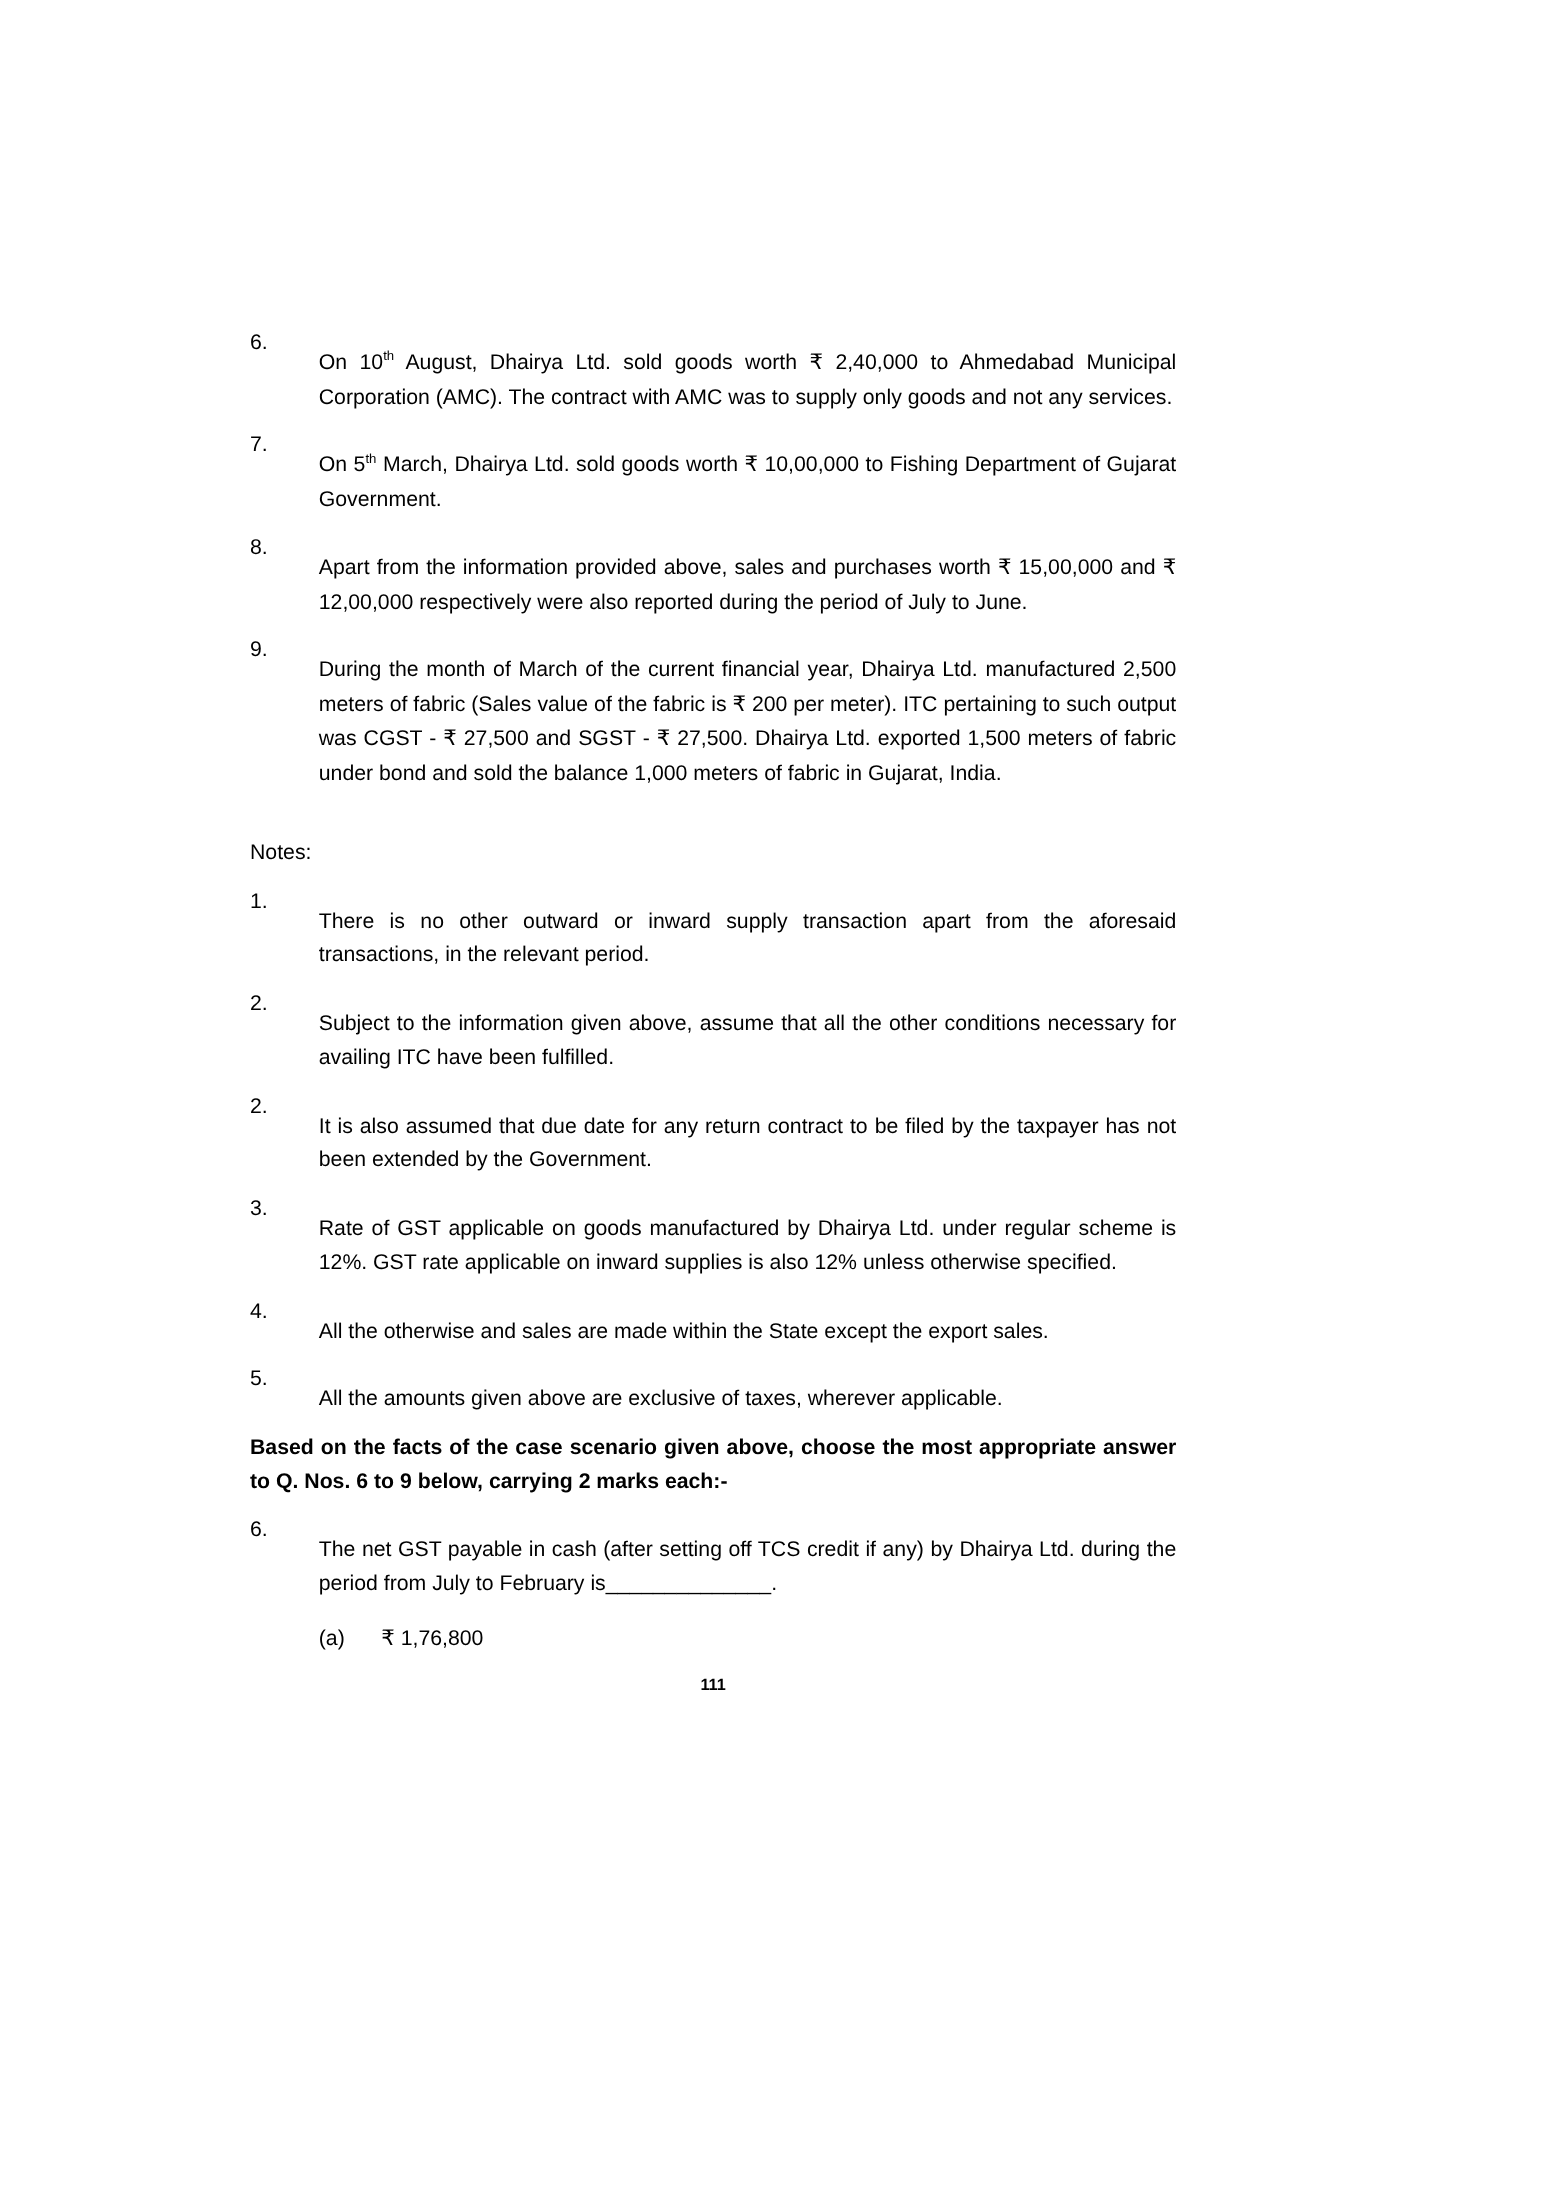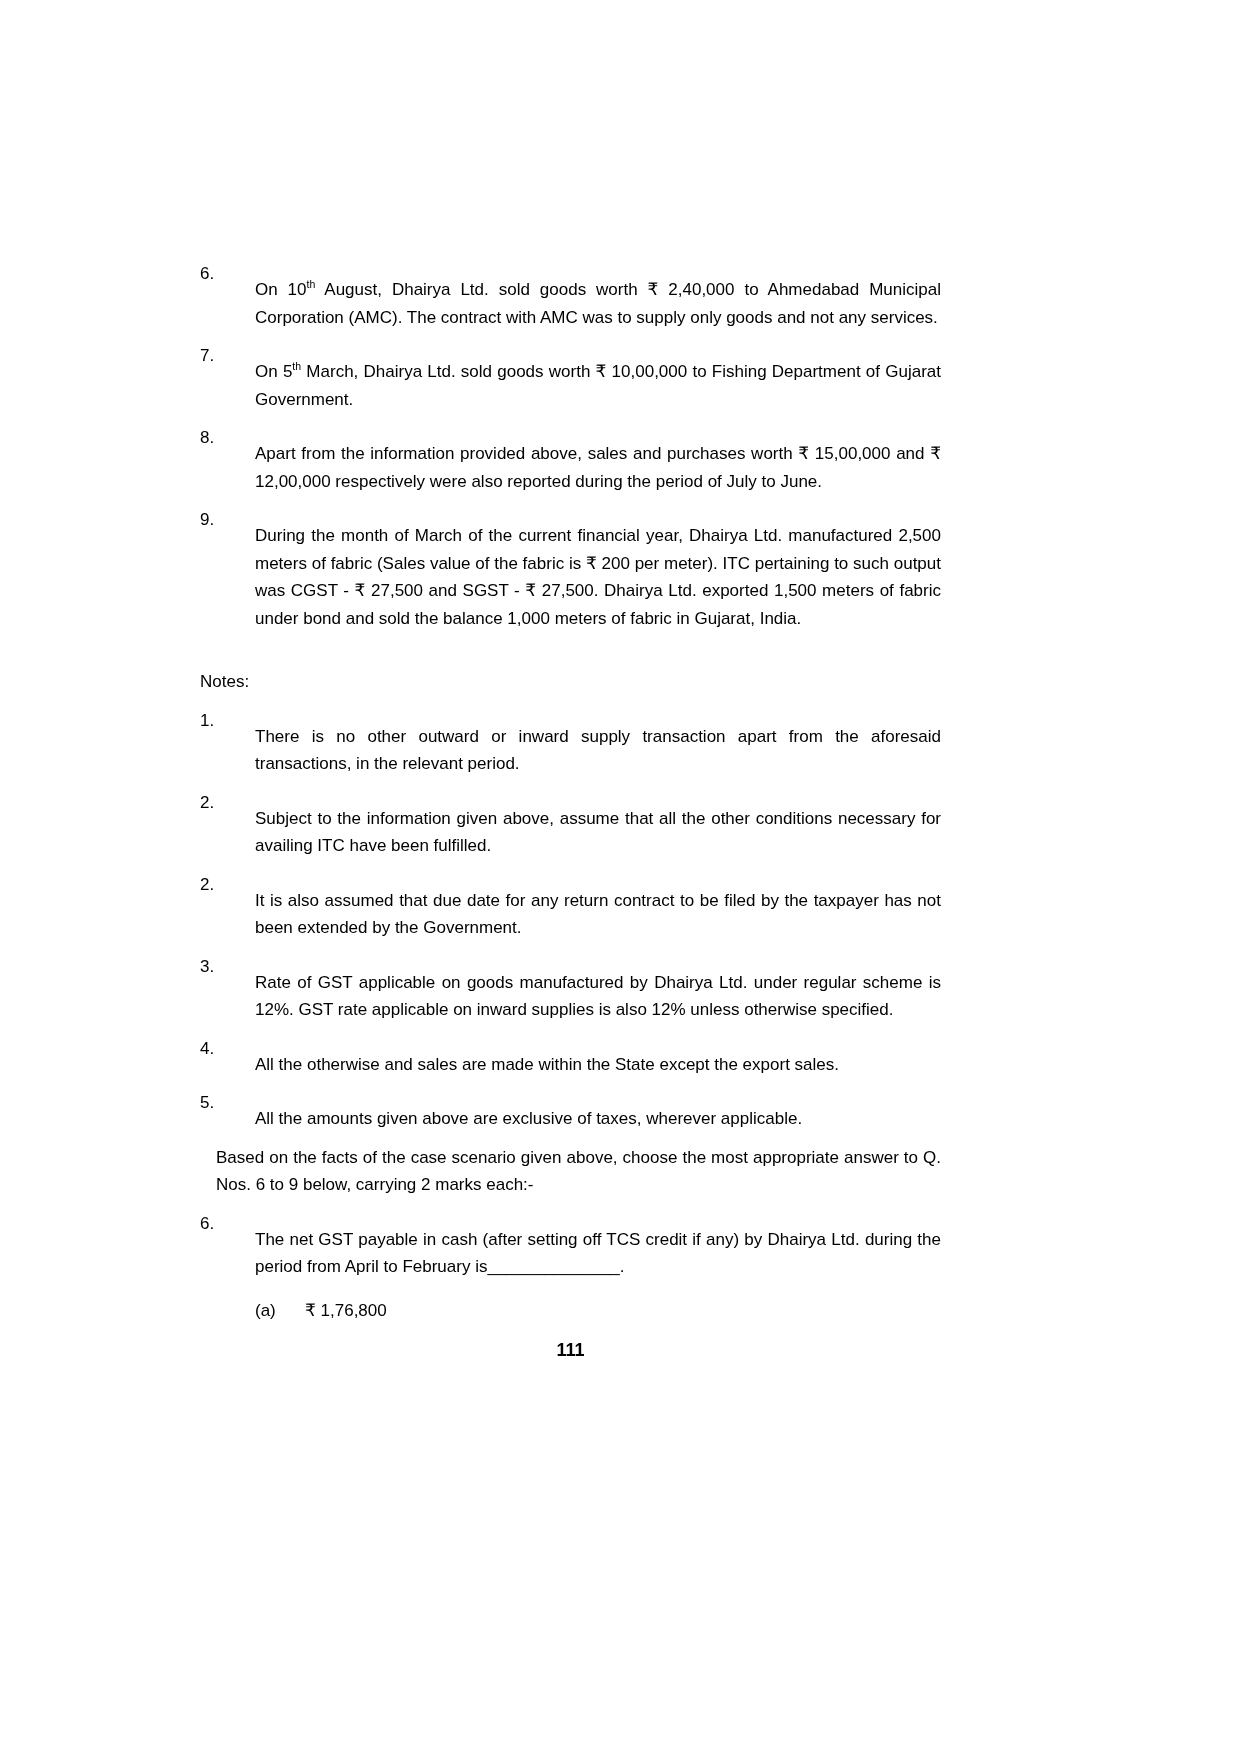--- a/index.html
+++ b/index.html
@@ -40,43 +40,42 @@
   sup {
     font-size: 0.62em;
     vertical-align: super;
     line-height: 0;
   }
   .notes-heading {
     margin-bottom: 11px;
     margin-top: 36px;
   }
   .instruction {
-    font-weight: normal;
+    font-weight: bold;
     text-align: justify;
     margin-bottom: 11px;
-    margin-left: 16px;
   }
   .option-row {
     display: flex;
     margin-left: 55px;
     margin-top: 16px;
     margin-bottom: 11px;
   }
   .option-row .opt-label {
     width: 50px;
     flex-shrink: 0;
   }
   .page-number {
     position: absolute;
     left: 200px;
     top: 1340px;
     width: 741px;
     text-align: center;
     font-weight: bold;
-    font-size: 18px;
+    font-size: 13px;
   }
 </style>
 </head>
 <body>
 
 <div class="page">
   <div class="content">
 
     <div class="item">
       <span class="num">6.</span>
@@ -127,21 +126,21 @@
 
     <div class="item">
       <span class="num">5.</span>
       <span class="body">All the amounts given above are exclusive of taxes, wherever applicable.</span>
     </div>
 
     <div class="instruction">Based on the facts of the case scenario given above, choose the most appropriate answer to Q. Nos. 6 to 9 below, carrying 2 marks each:-</div>
 
     <div class="item">
       <span class="num">6.</span>
-      <span class="body">The net GST payable in cash (after setting off TCS credit if any) by Dhairya Ltd. during the period from April to February is______________.</span>
+      <span class="body">The net GST payable in cash (after setting off TCS credit if any) by Dhairya Ltd. during the period from July to February is______________.</span>
     </div>
 
     <div class="option-row">
       <span class="opt-label">(a)</span>
       <span>₹ 1,76,800</span>
     </div>
 
   </div>
 
   <div class="page-number">111</div>

